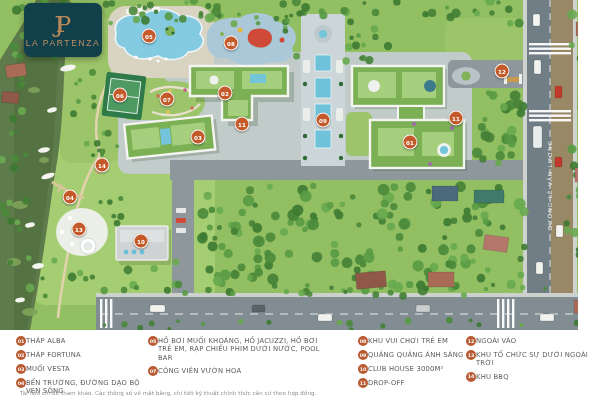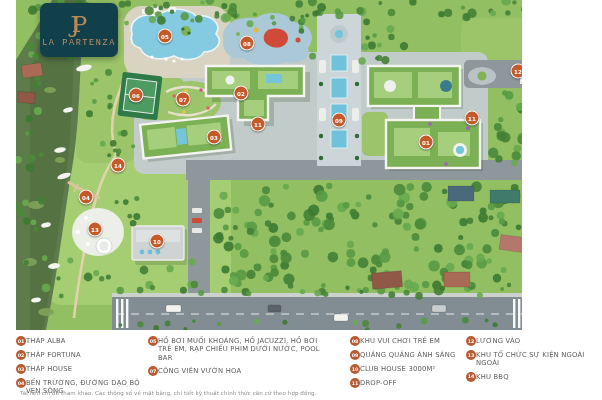--- a/index.html
+++ b/index.html
@@ -1,26 +1,26 @@
 <!DOCTYPE html>
 <html><head>
 <meta charset="utf-8">
 <style>
   html,body{margin:0;padding:0;background:#e8e8e8;}
   .stage{position:relative;width:602px;height:400px;background:#fff;overflow:hidden;
          font-family:"DejaVu Sans","Liberation Sans",sans-serif;}
-  .map{position:absolute;left:16px;top:0;width:506px;height:330px;overflow:hidden;background:#0f172a;}
+  .map{position:absolute;left:0;top:0;width:578px;height:330px;overflow:hidden;background:#0f172a;}
   .map svg{position:absolute;left:0;top:0;}
   
   .logo-card{position:absolute;left:24px;top:3px;width:78px;height:54px;background:#11404b;
     border-radius:7px;box-shadow:0 2px 6px rgba(0,0,0,.35);display:flex;flex-direction:column;
     align-items:center;justify-content:center;z-index:30;}
   .monogram{font-family:"DejaVu Serif","Liberation Serif",serif;font-size:23px;line-height:1;
     color:#b9895a;letter-spacing:-0.34em;padding-right:8px;}
-  .brand{font-family:Liberation Mono, monospace;font-size:8.5px;color:#c09063;
+  .brand{font-family:Liberation Sans, sans-serif;font-size:8.5px;color:#c09063;
     letter-spacing:1.6px;margin-top:2px;white-space:nowrap;}
   
   .marker{position:absolute;width:13px;height:13px;border-radius:50%;background:#c45a2a;
     border:1px solid rgba(255,255,255,.95);box-shadow:0 1px 2px rgba(0,0,0,.4);
     transform:translate(-50%,-50%);display:flex;align-items:center;justify-content:center;z-index:20;}
   .marker span{color:#fff;font-size:5.5px;font-weight:bold;letter-spacing:.2px;}
   
   .street-label{position:absolute;left:550px;top:185px;transform:translate(-50%,-50%) rotate(-90deg);
     font-size:5.5px;color:#f2f2ee;letter-spacing:1.3px;white-space:nowrap;opacity:.92;z-index:15;}
   
@@ -766,63 +766,63 @@
           <div class="legend-item">
     <span class="badge">01</span>
     <span class="legend-label">THÁP ALBA</span>
   </div>
           <div class="legend-item">
     <span class="badge">02</span>
     <span class="legend-label">THÁP FORTUNA</span>
   </div>
           <div class="legend-item">
     <span class="badge">03</span>
-    <span class="legend-label">THÁP HOUSE</span>
+    <span class="legend-label">MUỐI VESTA</span>
   </div>
           <div class="legend-item">
     <span class="badge">04</span>
     <span class="legend-label">BẾN TRƯỜNG, ĐƯỜNG DẠO BỘ VEN SÔNG</span>
   </div>
         </div>
         <div class="legend-col" style="left: 148px; width: 184px;">
           <div class="legend-item">
     <span class="badge">05</span>
     <span class="legend-label">HỒ BƠI MUỐI KHOÁNG, HỒ JACUZZI, HỒ BƠI TRẺ EM, RẠP CHIẾU PHIM DƯỚI NƯỚC, POOL BAR</span>
   </div>
           <div class="legend-item">
     <span class="badge">07</span>
     <span class="legend-label">CÔNG VIÊN VƯỜN HOA</span>
   </div>
         </div>
-        <div class="legend-col" style="left: 350px; width: 122px;">
+        <div class="legend-col" style="left: 358px; width: 122px;">
           <div class="legend-item">
     <span class="badge">08</span>
     <span class="legend-label">KHU VUI CHƠI TRẺ EM</span>
   </div>
           <div class="legend-item">
     <span class="badge">09</span>
     <span class="legend-label">QUẢNG QUẢNG ÁNH SÁNG</span>
   </div>
           <div class="legend-item">
     <span class="badge">10</span>
     <span class="legend-label">CLUB HOUSE 3000M²</span>
   </div>
           <div class="legend-item">
     <span class="badge">11</span>
     <span class="legend-label">DROP-OFF</span>
   </div>
         </div>
         <div class="legend-col" style="left: 466px; width: 132px;">
           <div class="legend-item">
     <span class="badge">12</span>
-    <span class="legend-label">LƯƠNG VÀO</span>
+    <span class="legend-label">NGOÀI VÀO</span>
   </div>
           <div class="legend-item">
     <span class="badge">13</span>
-    <span class="legend-label">KHU TỔ CHỨC SỰ KIỆN NGOÀI NGOÀI</span>
+    <span class="legend-label">KHU TỔ CHỨC SỰ DƯỚI NGOÀI TRỜI</span>
   </div>
           <div class="legend-item">
     <span class="badge">14</span>
     <span class="legend-label">KHU BBQ</span>
   </div>
         </div>
       </div>
     <div class="disclaimer">Tài liệu chỉ để tham khảo. Các thông số về mặt bằng, chi tiết kỹ thuật chính thức căn cứ theo hợp đồng.</div>
   </div>
 </div>

